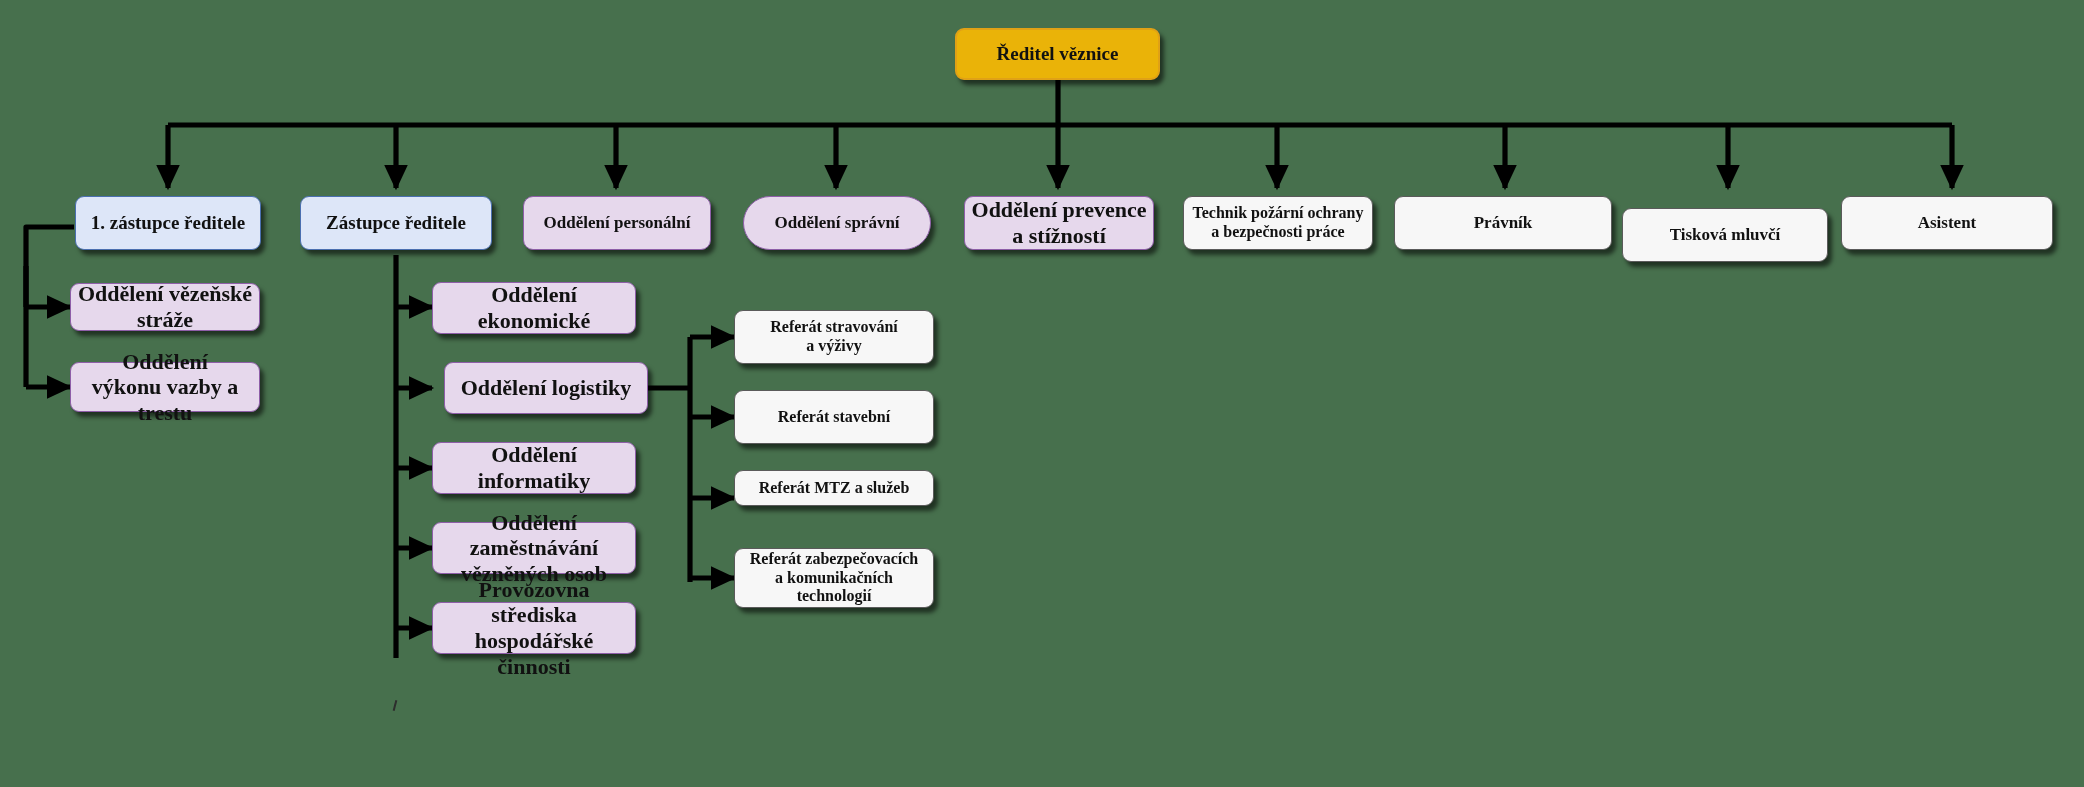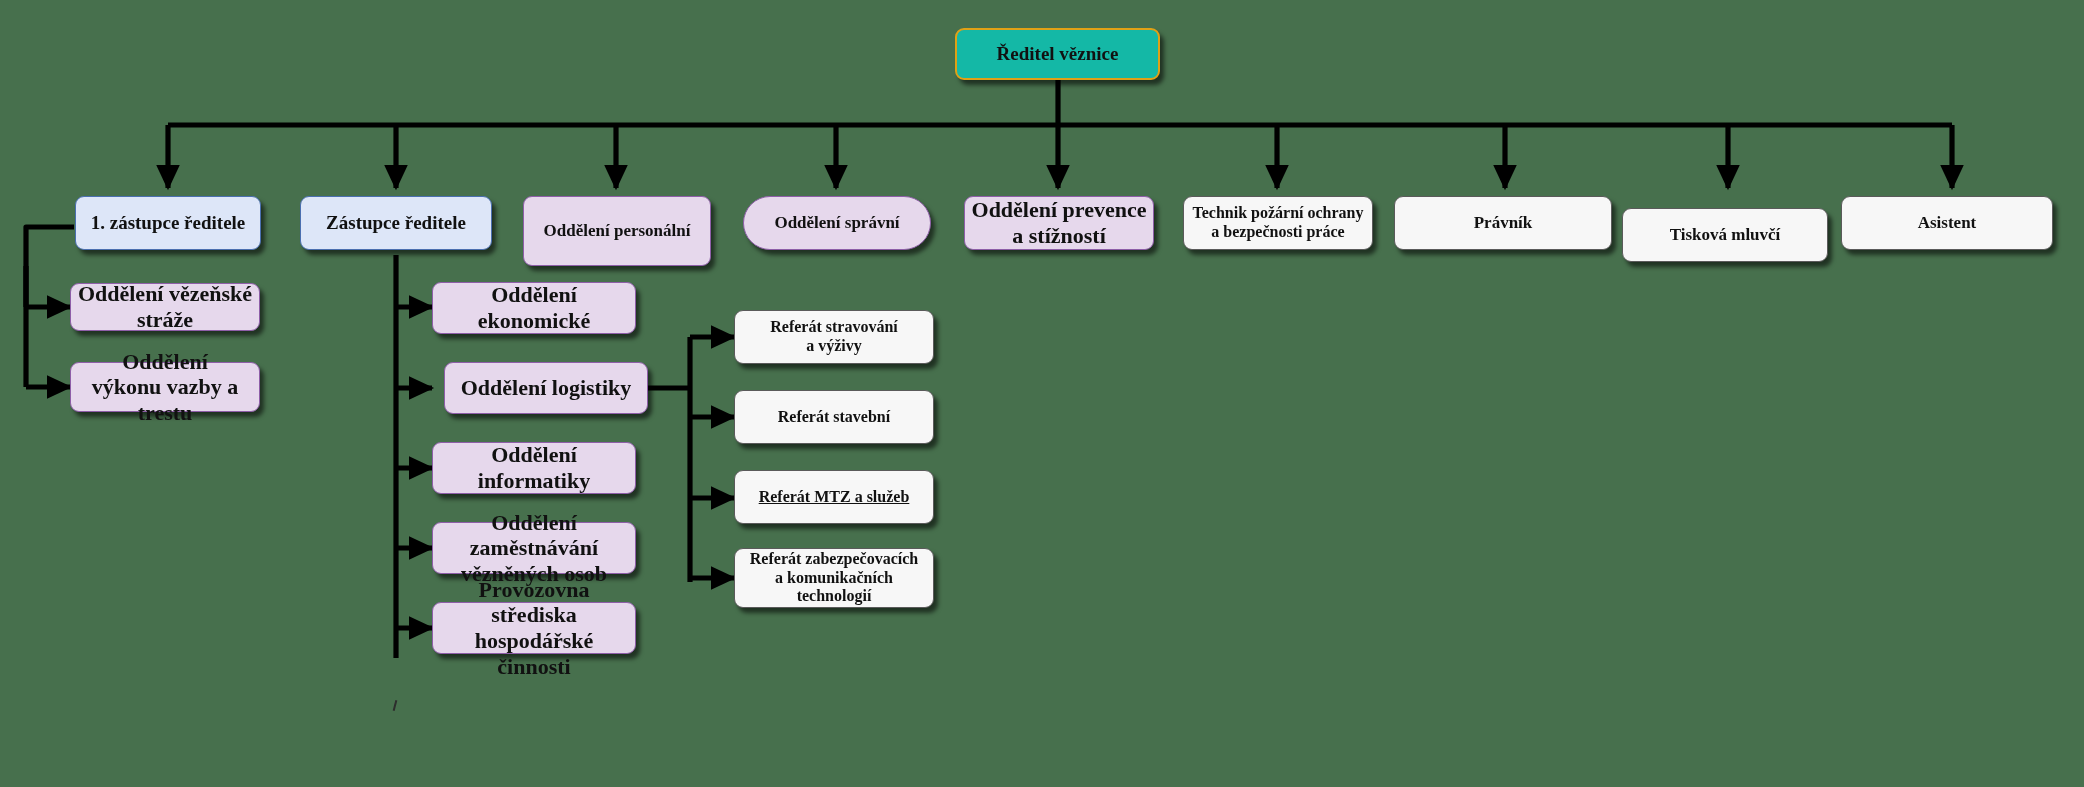--- a/index.html
+++ b/index.html
@@ -23,21 +23,21 @@
     font-weight:bold;
     color:#111;
     line-height:1.16;
     box-shadow:4px 5px 4px rgba(0,0,0,.55);
     z-index:3;
     padding:2px 6px;
   }
   .node span{display:block;white-space:pre-line;}
 
   .n-root{
-    background:#14b8a6;
+    background:#eab308;
     border:2.2px solid #e0a116;
     font-size:19px;
   }
   .n-blue{
     background:#dde6f8;
     border:1.8px solid #4a6fb0;
     font-size:19px;
   }
   .n-purple{
     background:#e6d8ec;
@@ -131,21 +131,21 @@
   </div>
 
   <div class="node n-blue" style="left:75px;top:196px;width:186px;height:54px;">
     <span>1. zástupce ředitele</span>
   </div>
 
   <div class="node n-blue" style="left:300px;top:196px;width:192px;height:54px;">
     <span>Zástupce ředitele</span>
   </div>
 
-  <div class="node n-purple" style="left:523px;top:196px;width:188px;height:70px;">
+  <div class="node n-purple" style="left:523px;top:196px;width:188px;height:54px;border-radius:10px;">
     <span>Oddělení personální</span>
   </div>
 
   <div class="node n-purple" style="left:743px;top:196px;width:188px;height:54px;border-radius:27px;">
     <span>Oddělení správní</span>
   </div>
 
   <div class="node n-purple-sm" style="left:964px;top:196px;width:190px;height:54px;">
     <span>Oddělení prevence
 a stížností</span>
@@ -202,21 +202,21 @@
 
   <div class="node n-white" style="left:734px;top:310px;width:200px;height:54px;">
     <span>Referát stravování
 a výživy</span>
   </div>
 
   <div class="node n-white" style="left:734px;top:390px;width:200px;height:54px;">
     <span>Referát stavební</span>
   </div>
 
-  <div class="node n-white" style="left:734px;top:470px;width:200px;height:54px;text-decoration:underline;">
+  <div class="node n-white" style="left:734px;top:470px;width:200px;height:36px;">
     <span>Referát MTZ a služeb</span>
   </div>
 
   <div class="node n-white" style="left:734px;top:548px;width:200px;height:60px;">
     <span>Referát zabezpečovacích
 a komunikačních
 technologií</span>
   </div>
 
   <div class="stray-mark" style="left:392px;top:700px;"></div>

